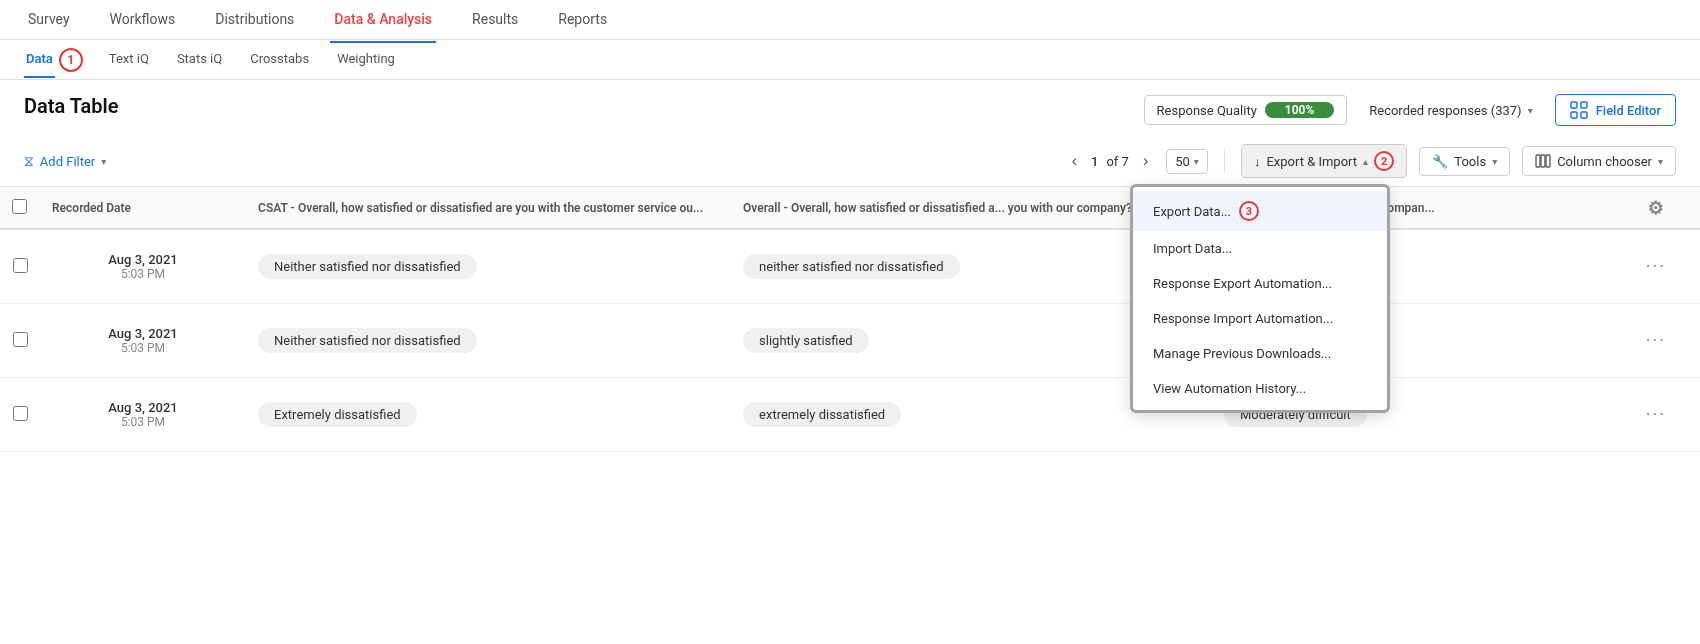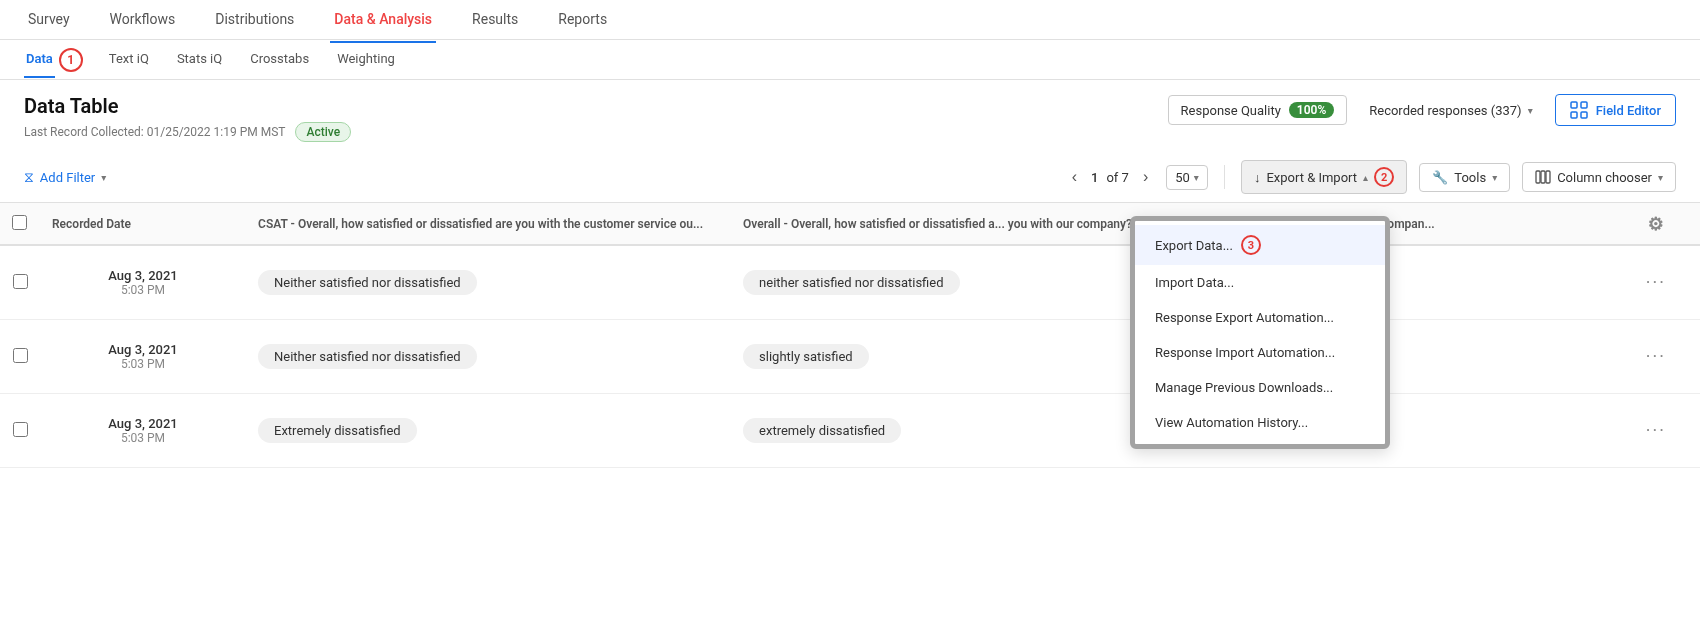--- a/index.html
+++ b/index.html
@@ -15,38 +15,38 @@
     .sub-nav-item { font-size: 13px; color: #555; cursor: pointer; padding: 10px 2px; border-bottom: 2px solid transparent; }
     .sub-nav-item.active { color: #1a73e8; border-bottom: 2px solid #1a73e8; font-weight: 600; }
 
     
     .header-area { display: flex; align-items: flex-start; justify-content: space-between; padding: 14px 24px 10px; gap: 43px; }
     .header-left h2 { font-size: 20px; font-weight: 600; color: #111; }
     .header-left .sub-info { font-size: 12px; color: #777; margin-top: 4px; display: flex; align-items: center; gap: 10px; }
     .active-badge { background: #e8f5e9; color: #2e7d32; border: 1px solid #a5d6a7; border-radius: 12px; padding: 2px 10px; font-size: 12px; font-weight: 500; }
     .header-right { display: flex; align-items: center; gap: 12px; }
     .response-quality-btn { display: flex; align-items: center; gap: 8px; border: 1px solid #ccc; border-radius: 4px; padding: 6px 12px; font-size: 13px; cursor: pointer; }
-    .quality-badge { background: #388e3c; color: #fff; border-radius: 10px; padding: 1px 8px; font-size: 12px; font-weight: 600; }
+    .quality-badge { background: #388e3c; color: #fff; border-radius: 10px; padding: 1px 20px; font-size: 12px; font-weight: 600; }
     .recorded-responses-btn { display: flex; align-items: center; gap: 6px; font-size: 13px; color: #333; cursor: pointer; padding: 6px 10px; }
     .field-editor-btn { display: flex; align-items: center; gap: 8px; border: 1px solid #1a73e8; color: #1a73e8; border-radius: 4px; padding: 6px 14px; font-size: 13px; cursor: pointer; font-weight: 500; justify-content: flex-end; }
 
     
     .toolbar { display: flex; align-items: center; padding: 8px 24px; border-bottom: 1px solid #e0e0e0; gap: 12px; position: relative; }
     .add-filter-btn { display: flex; align-items: center; gap: 6px; color: #1a73e8; font-size: 13px; cursor: pointer; }
     .toolbar-right { display: flex; align-items: center; gap: 12px; margin-left: auto; }
     .pagination { display: flex; align-items: center; gap: 8px; font-size: 13px; }
     .page-btn { border: none; background: none; cursor: pointer; color: #555; font-size: 16px; padding: 2px 6px; }
     .page-num { font-weight: 500; }
     .per-page-select { border: 1px solid #ccc; border-radius: 4px; padding: 4px 8px; font-size: 13px; cursor: pointer; display: flex; align-items: center; gap: 4px; }
     .toolbar-btn { display: flex; align-items: center; gap: 6px; border: 1px solid #ccc; border-radius: 4px; padding: 6px 12px; font-size: 13px; cursor: pointer; color: #333; background: #fff; }
     .toolbar-btn.active { background: #f0f0f0; }
     .sep { width: 1px; height: 24px; background: #e0e0e0; margin: 0 4px; }
 
     
-    .dropdown-menu { position: absolute; top: 64px; right: 310px; background: #fff; border: 5px solid #a3a3a3; border-radius: 6px; box-shadow: 0 4px 16px rgba(0,0,0,0.15); z-index: 100; min-width: 260px; padding: 4px 0; }
+    .dropdown-menu { position: absolute; top: 48px; right: 310px; background: #fff; border: 3px solid #a3a3a3; border-radius: 6px; box-shadow: 0 4px 16px rgba(0,0,0,0.15); z-index: 100; min-width: 260px; padding: 4px 0; }
     .dropdown-item { padding: 10px 20px; font-size: 13px; color: #333; cursor: pointer; display: flex; align-items: center; }
     .dropdown-item.highlighted { background: #f0f4ff; }
 
     
     .data-table-wrapper { overflow-x: auto; }
     table { width: 100%; border-collapse: collapse; }
     thead tr { border-bottom: 2px solid #e0e0e0; }
     thead th { padding: 10px 12px; font-size: 12px; font-weight: 600; color: #555; text-align: left; background: #fafafa; }
     thead th.check-col { width: 40px; }
     tbody tr { border-bottom: 1px solid #eee; }
@@ -92,24 +92,20 @@
     <span class="sub-nav-item">Text iQ</span>
     <span class="sub-nav-item">Stats iQ</span>
     <span class="sub-nav-item">Crosstabs</span>
     <span class="sub-nav-item">Weighting</span>
   </div>
 </nav>
 
 <div class="header-area">
   <div class="header-left">
     <h2>Data Table</h2>
-    <div class="sub-info">
-      <span>Last Record Collected: 01/25/2022 1:19 PM MST</span>
-      <span class="active-badge">Active</span>
-    </div>
   </div>
   <div class="header-right">
     <div class="response-quality-btn">
       <span>Response Quality</span>
       <span class="quality-badge">100%</span>
     </div>
     <div class="recorded-responses-btn">
       <span>Recorded responses (337)</span>
       <span class="chevron-down">▾</span>
     </div>

